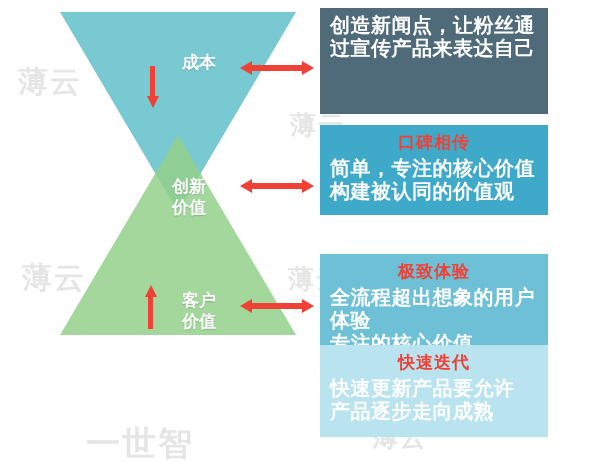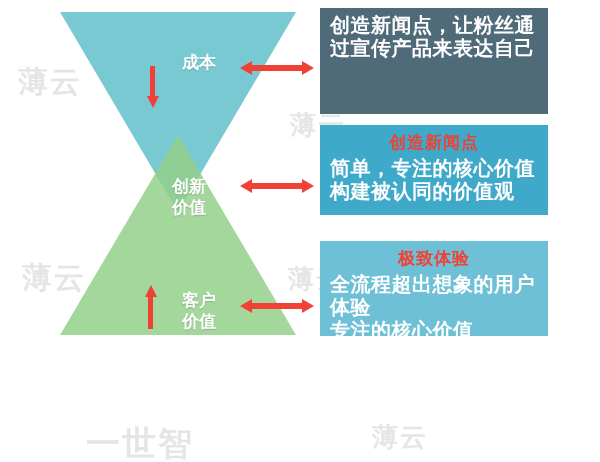--- a/index.html
+++ b/index.html
@@ -148,21 +148,21 @@
   .card .card-body {
     color: #ffffff;
     font-size: 20px;
     line-height: 23px;
     white-space: pre-line;
     font-weight: bold;
     letter-spacing: 0.5px;
   }
   #card-0 { top: 8px;   height: 106px; background: #4f6b7a; }
   #card-1 { top: 125px; height: 90px;  background: #3fa9c9; }
-  #card-2 { top: 241px; height: 95px;  background: #6ec0d6; }
+  #card-2 { top: 254px; height: 95px;  background: #6ec0d6; }
   #card-3 { top: 345px; height: 92px;  background: #b9e3ef; }
   #card-3 .card-body { color: #ffffff; }
 
   .wm1 { left: 18px;  top: 62px;  }
   .wm2 { left: 290px; top: 108px; }
   .wm3 { left: 22px;  top: 258px; }
   .wm4 { left: 288px; top: 262px; }
   .wm5 { left: 86px;  top: 412px; margin-top: 9px; }
   .wm6 { left: 372px; top: 420px; }
 </style>
@@ -209,23 +209,28 @@
   <div class="harrow" id="harrow-3">
     <div class="hhead left"></div>
     <div class="hshaft"></div>
     <div class="hhead right"></div>
   </div>
 
   <div class="card" id="card-0">
     <div class="card-body">创造新闻点，让粉丝通过宣传产品来表达自己</div>
   </div>
   <div class="card" id="card-1">
-    <div class="card-title">创造新闻点</div>
+    <div class="card-title">口碑相传</div>
     <div class="card-body">简单，专注的核心价值
 构建被认同的价值观</div>
   </div>
   <div class="card" id="card-2">
     <div class="card-title">极致体验</div>
     <div class="card-body">全流程超出想象的用户体验
 专注的核心价值</div>
   </div>
+  <div class="card" id="card-3">
+    <div class="card-title">快速迭代</div>
+    <div class="card-body">快速更新产品要允许
+产品逐步走向成熟</div>
+  </div>
 
 </div>
 
 </body></html>

